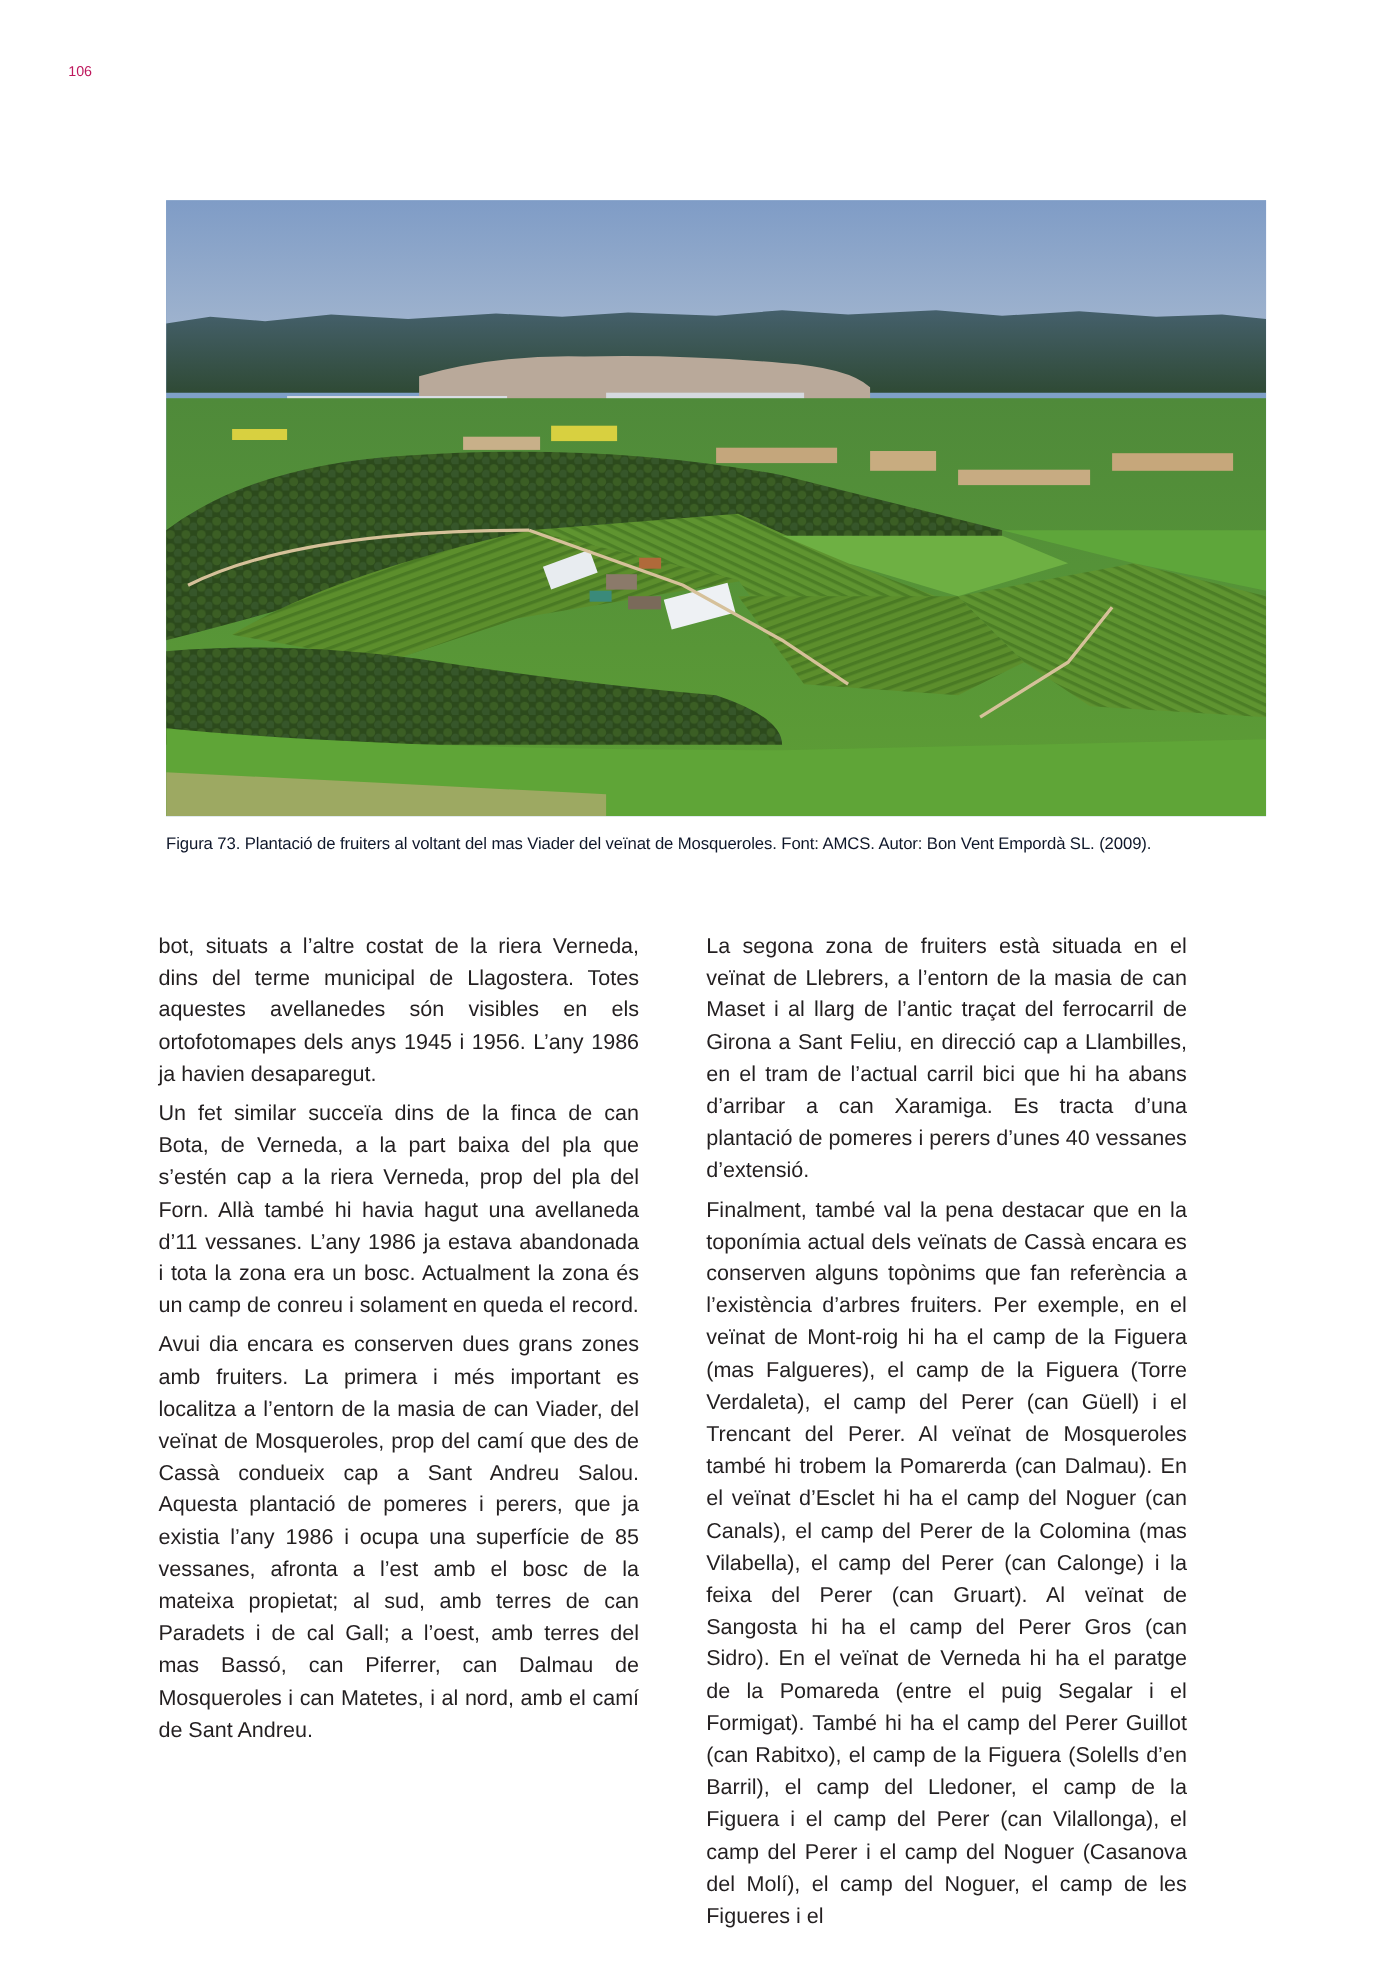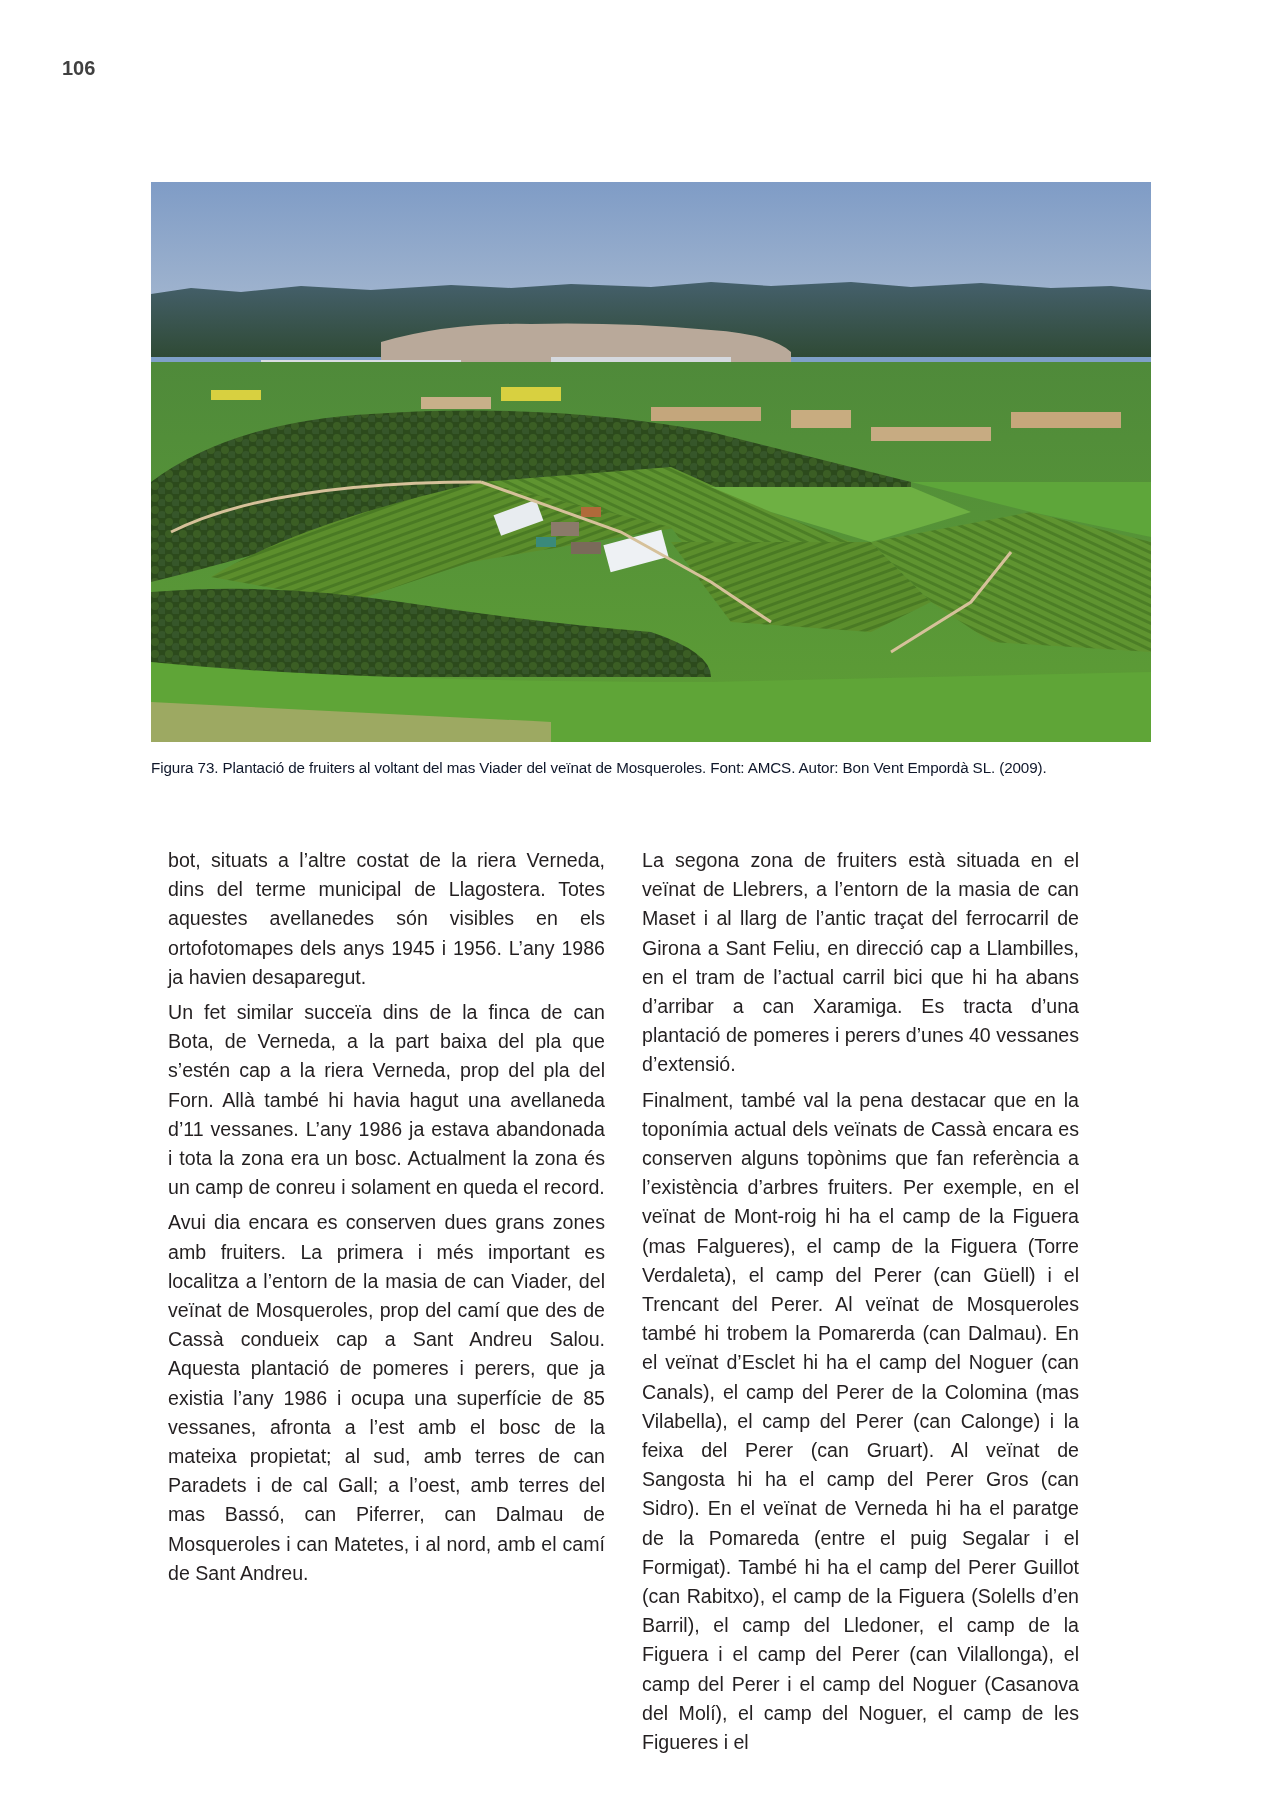--- a/index.html
+++ b/index.html
@@ -12,23 +12,23 @@
       height: 1800px;
       position: relative;
       overflow: hidden;
       font-family: "Liberation Sans", "DejaVu Sans", sans-serif;
       color: #231f20;
     }
     .page-number {
       position: absolute;
       left: 62px;
       top: 57px;
-      font-size: 20px;
-      font-weight: bold;
-      color: #404040;
+      font-size: 13px;
+      font-weight: normal;
+      color: #be185d;
     }
     .figure-photo {
       position: absolute;
       left: 151px;
       top: 182px;
       width: 1000px;
       height: 560px;
       overflow: hidden;
       background: #7fa0c8;
     }
@@ -49,21 +49,21 @@
       letter-spacing: -0.1px;
     }
     .column {
       position: absolute;
       top: 846px;
       width: 437px;
       font-size: 19.6px;
       line-height: 29.2px;
       color: #231f20;
     }
-    .column.left { left: 168px; }
+    .column.left { left: 144px; }
     .column.right { left: 642px; }
     .column p {
       margin: 0 0 6px 0;
       text-align: justify;
       text-align-last: left;
     }
   </style>
 </head>
 <body>
 

